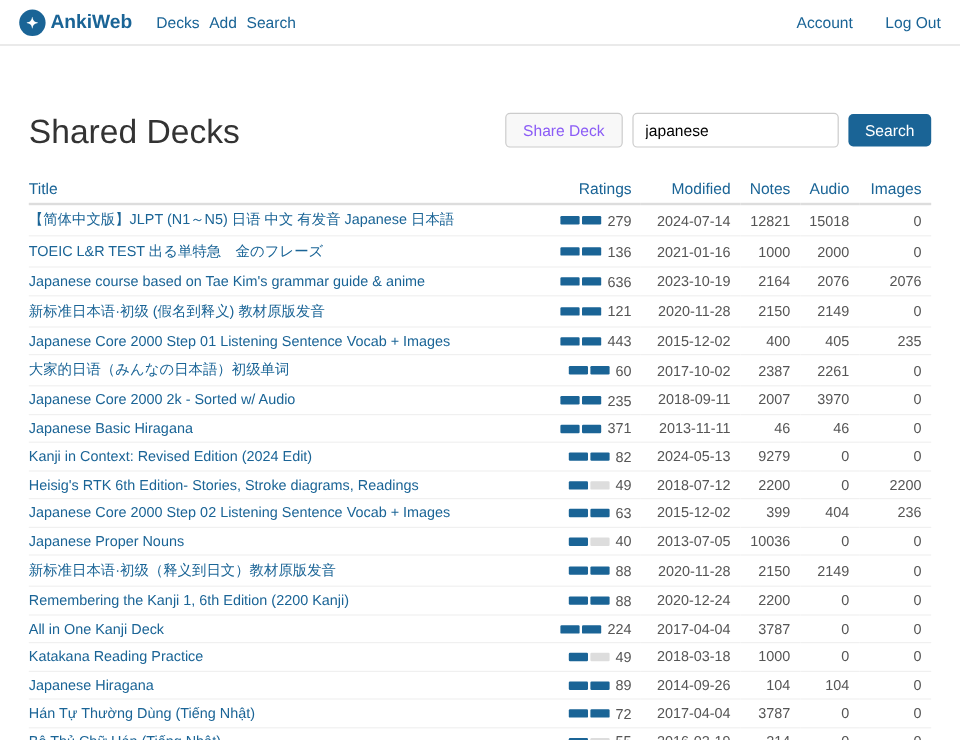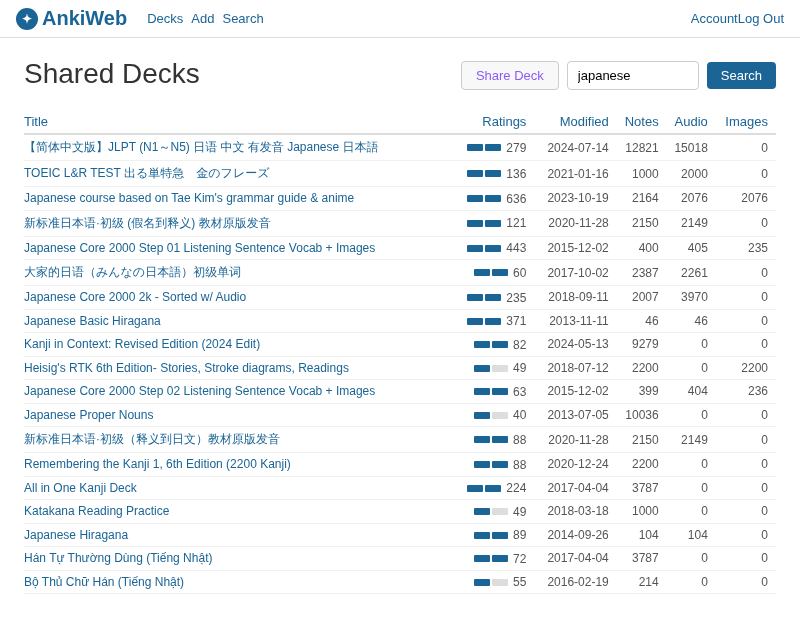--- a/index.html
+++ b/index.html
@@ -14,74 +14,75 @@
       background: #fff;
       border-bottom: 1px solid #ddd;
     }
     #topnav .logo {
       display: flex;
       align-items: center;
       gap: 4px;
       margin-right: 20px;
     }
     #topnav .logo-text {
-      font-size: 20px;
+      font-size: 16px;
       font-weight: bold;
       color: #1a6496;
     }
     #topnav .logo-icon {
       width: 22px; height: 22px;
       background: #1a6496;
       border-radius: 50%;
       display: flex; align-items: center; justify-content: center;
       color: #fff; font-size: 12px; font-weight: bold;
     }
     #topnav .nav-links {
       display: flex; gap: 8px;
     }
     #topnav .nav-links a {
       color: #1a6496; text-decoration: none; font-size: 13px;
     }
     #topnav .right-links {
       margin-left: auto;
-      display: flex; gap: 0;
+      display: flex; gap: 27px;
     }
     #topnav .right-links a {
       color: #1a6496; text-decoration: none; font-size: 13px;
     }
 
     
     #main {
       padding: 20px 24px;
     }
     #page-header {
       display: flex;
-      align-items: flex-end;
+      align-items: flex-start;
       margin-bottom: 20px;
+      margin-top: 36px;
     }
     #page-title {
       font-size: 28px;
       font-weight: normal;
       color: #333;
       flex: 1;
     }
     #search-area {
       display: flex; gap: 8px; align-items: center;
     }
     #share-deck-btn {
       padding: 6px 14px;
       border: 1px solid #ccc;
       border-radius: 4px;
       background: #f8f8f8;
       color: #8b5cf6;
       cursor: pointer;
       font-size: 13px;
     }
     #search-input {
-      width: 132px;
+      width: 172px;
       padding: 6px 10px;
       border: 1px solid #ccc;
       border-radius: 4px;
       font-size: 13px;
     }
     #search-btn {
       padding: 6px 14px;
       background: #1a6496;
       color: #fff;
       border: none;

